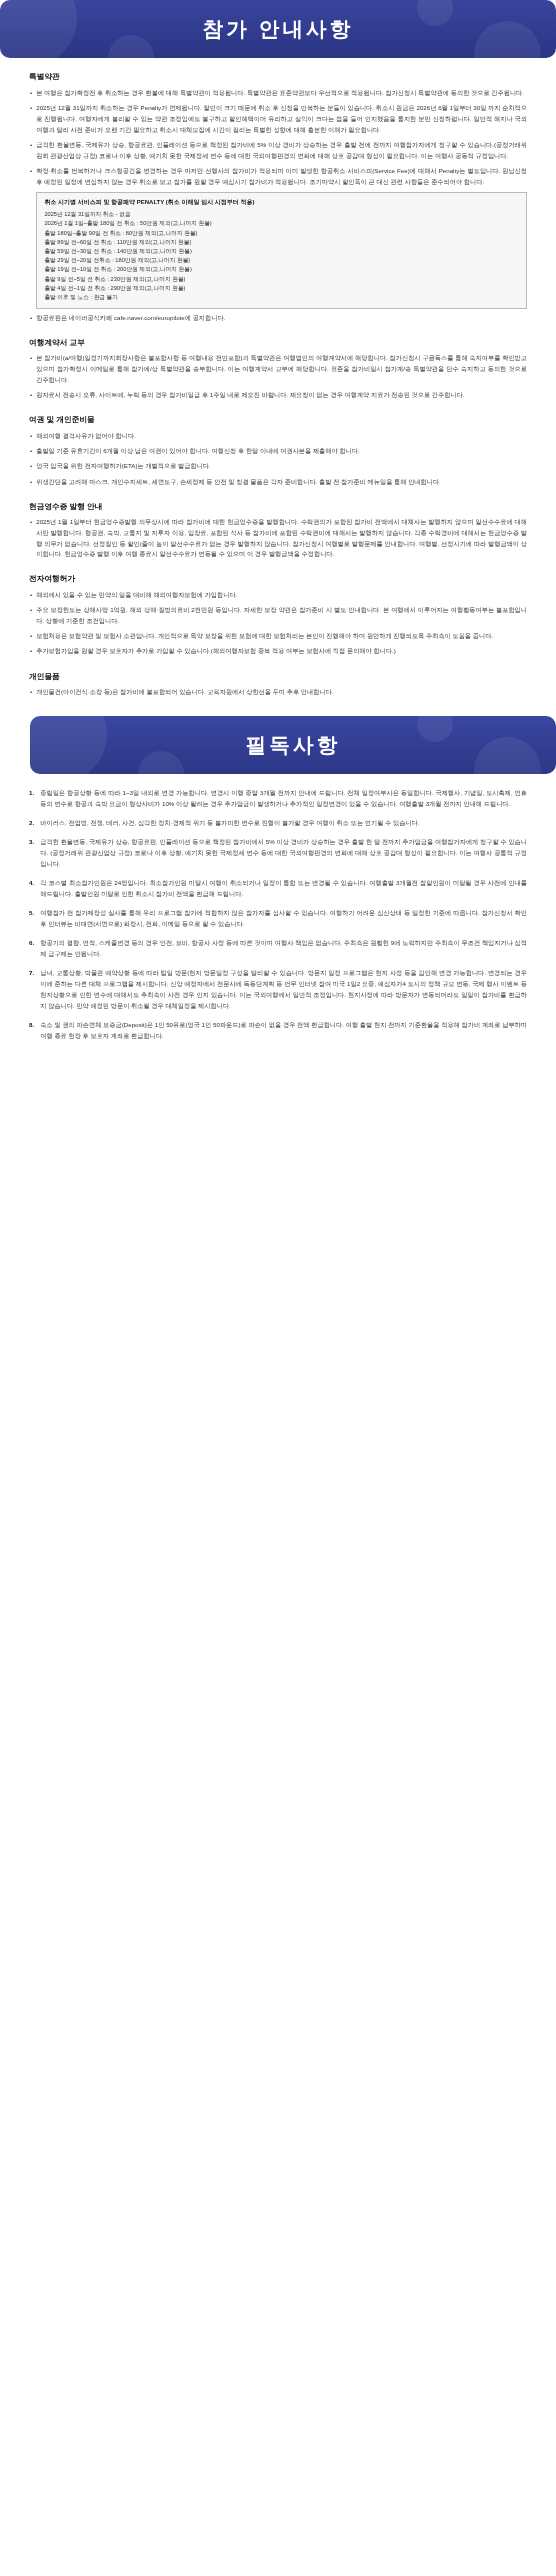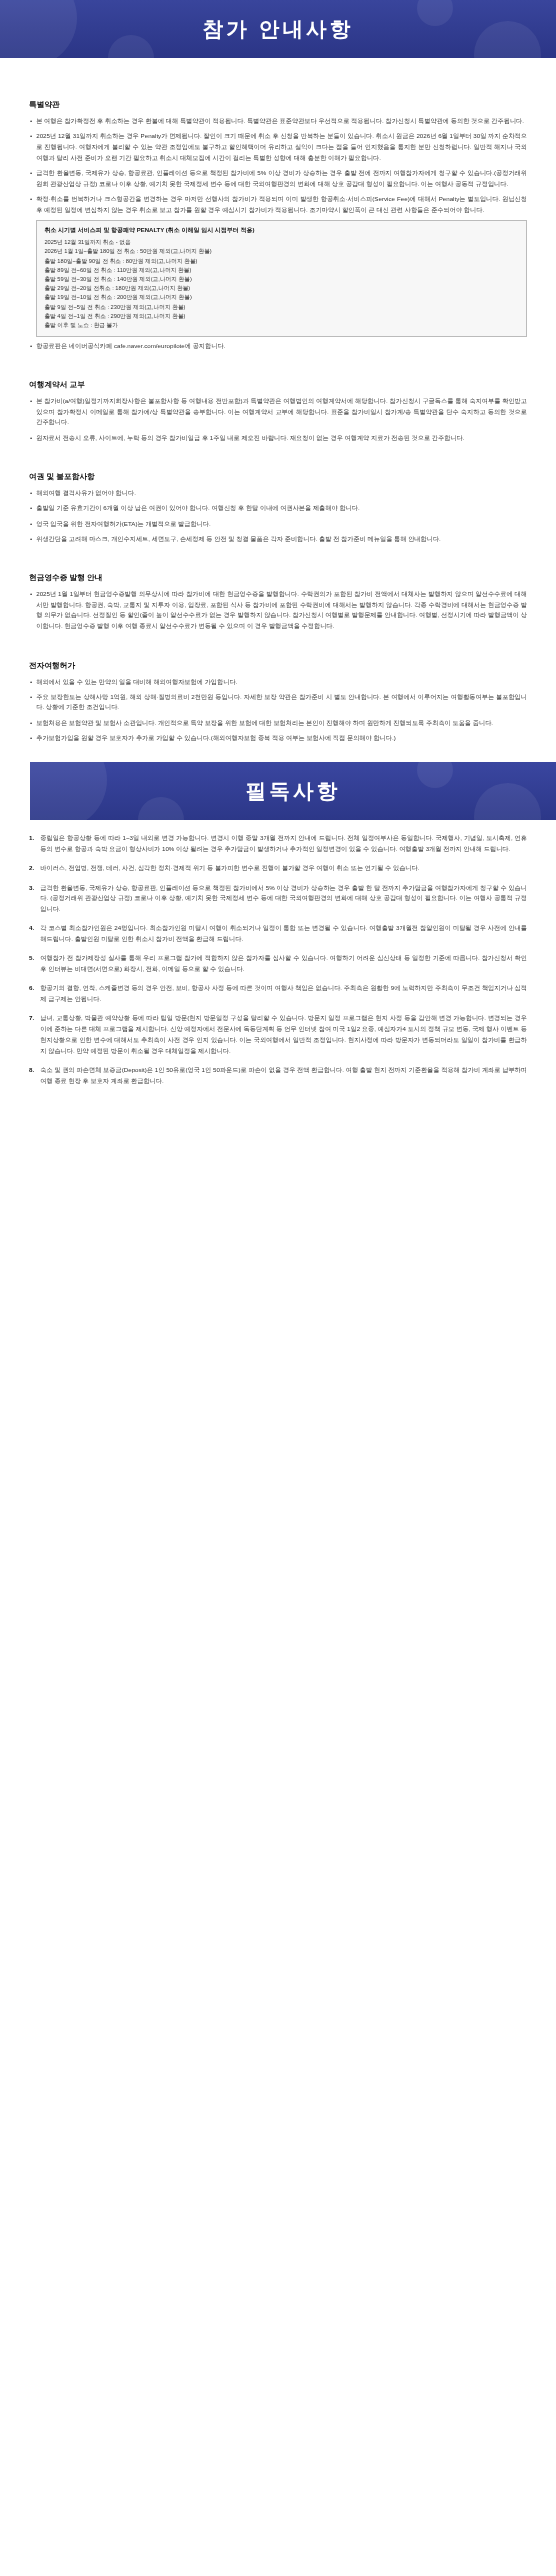--- a/index.html
+++ b/index.html
@@ -21,20 +21,21 @@
   
   .banner {
     position: relative;
     height: 58px;
     background: #2f3a8f;
     background: linear-gradient(180deg, #39459c 0%, #2b3586 100%);
     display: flex;
     align-items: center;
     justify-content: center;
     overflow: hidden;
+    border-radius: 10px;
   }
   .banner.second {
     background: linear-gradient(180deg, #3a46a0 0%, #2c3788 100%);
     margin-top: 18.5px;
     margin-left: 30px;
   }
   .banner-title {
     color: #ffffff;
     font-size: 20.6px;
     font-weight: bold;
@@ -52,21 +53,20 @@
   .banner .deco.d3 { width: 36px; height: 36px; right: 103px; top: -10.3px; }
   .banner .deco.d4 { width: 46px; height: 46px; left: 108px; bottom: -23px; }
 
   
   .content {
     box-sizing: border-box;
     padding: 13.4px 29px 0 29px;
   }
   .section {
     margin-bottom: 13.4px;
-    margin-top: 28px;
   }
   .section-title {
     font-size: 7.7px;
     font-weight: bold;
     color: #111111;
     margin: 0 0 5.2px 0;
     line-height: 1.5;
   }
   ul.bullets {
     list-style: none;
@@ -180,21 +180,21 @@
 
     <div class="section">
       <h2 class="section-title">여행계약서 교부</h2>
       <ul class="bullets">
         <li>본 참가비(a/여행)일정기까지회장사항은 불포함사항 등 여행내용 전반포함)과 특별약관은 여행법인의 여행계약서에 해당합니다. 참가신청시 구글독스를 통해 숙지여부를 확인받고 있으며 참가확정시 이메일로 통해 참가에/상 특별약관을 송부합니다. 이는 여행계약서 교부에 해당합니다. 표준을 참가비일시 참가계/송 특별약관을 단수 숙지하고 동의한 것으로 간주합니다.</li>
         <li>원자료서 전송시 오류, 사이트에, 누락 등의 경우 참가비일급 후 1주일 내로 제오진 바랍니다. 재요청이 없는 경우 여행계약 지료가 전송된 것으로 간주합니다.</li>
       </ul>
     </div>
 
     <div class="section">
-      <h2 class="section-title">여권 및 불포함사항</h2>
+      <h2 class="section-title">여권 및 개인준비물</h2>
       <ul class="bullets">
         <li>해외여행 결격사유가 없어야 합니다.</li>
         <li>출발일 기준 유효기간이 6개월 이상 남은 여권이 있어야 합니다. 여행신청 후 한달 이내에 여권사본을 제출해야 합니다.</li>
         <li>영국 입국을 위한 전자여행허가(ETA)는 개별적으로 발급합니다.</li>
         <li>위생간단을 고려해 마스크, 개인수지세트, 세면도구, 손세정제 등 안전 및 청결 물품은 각자 준비합니다. 출발 전 참가준비 메뉴일을 통해 안내합니다.</li>
       </ul>
     </div>
 
     <div class="section">
       <h2 class="section-title">현금영수증 발행 안내</h2>
@@ -206,20 +206,26 @@
     <div class="section">
       <h2 class="section-title">전자여행허가</h2>
       <ul class="bullets">
         <li>해외에서 있을 수 있는 만약의 일을 대비해 해외여행자보험에 가입합니다.</li>
         <li>주요 보장한도는 상해사망 1억원, 해외 상해·질병의료비 2천만원 등입니다. 자세한 보장 약관은 참가준비 시 별도 안내합니다. 본 여행에서 이루어지는 여행활동여부는 불포함입니다. 상황에 기준한 조건입니다.</li>
         <li>보험처용은 보험약관 및 보험사 소관입니다. 개인적으로 특약 보장을 위한 보험에 대한 보험처리는 본인이 진행해야 하며 원만하게 진행되도록 주최측이 도움을 줍니다.</li>
         <li>추가보험가입을 원할 경우 보호자가 추가로 가입할 수 있습니다.(해외여행자보험 중복 적용 여부는 보험사에 직접 문의해야 합니다.)</li>
       </ul>
     </div>
 
+    <div class="section">
+      <h2 class="section-title">개인물품</h2>
+      <ul class="bullets">
+        <li>개인물건(아이건식·소장 등)은 참가비에 불포함되어 있습니다. 교육자원에서 상한선을 두며 추후 안내합니다.</li>
+      </ul>
+    </div>
 
   </div>
 
   <div class="banner second">
     <span class="deco d1"></span>
     <span class="deco d2"></span>
     <span class="deco d3"></span>
     <span class="deco d4"></span>
     <div class="banner-title">필독사항</div>
   </div>

